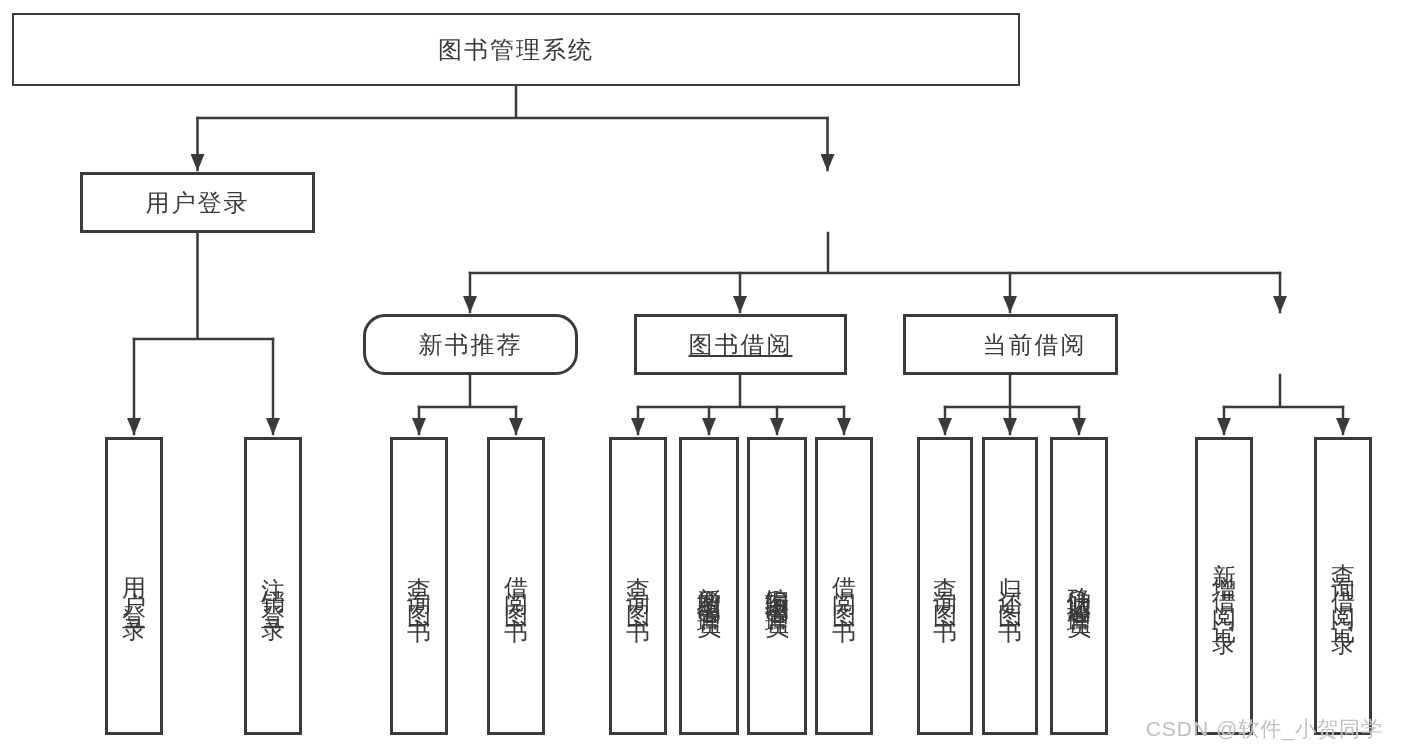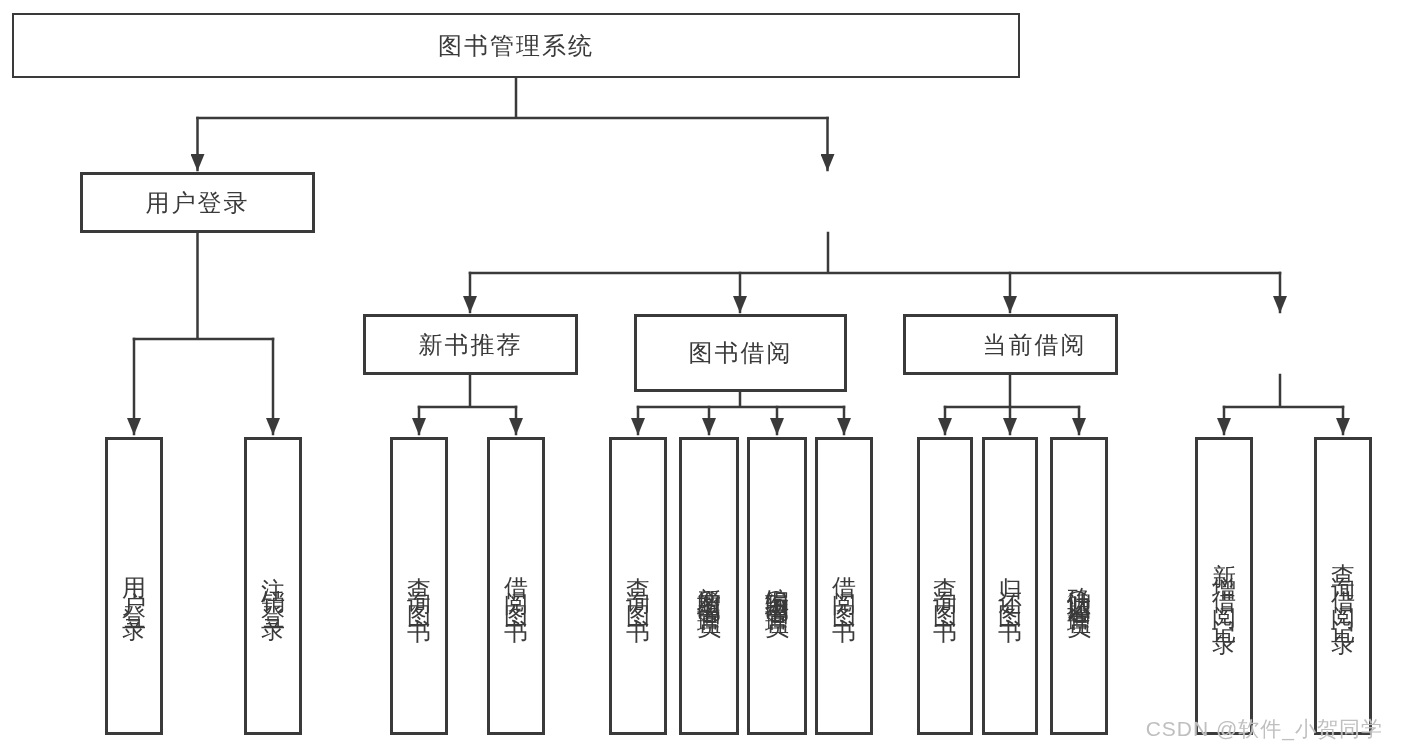--- a/index.html
+++ b/index.html
@@ -112,26 +112,26 @@
 
       <line x1="945" y1="407" x2="945" y2="434" marker-end="url(#arr)"></line>
       <line x1="1010" y1="407" x2="1010" y2="434" marker-end="url(#arr)"></line>
       <line x1="1079" y1="407" x2="1079" y2="434" marker-end="url(#arr)"></line>
 
       <line x1="1224" y1="407" x2="1224" y2="434" marker-end="url(#arr)"></line>
       <line x1="1343" y1="407" x2="1343" y2="434" marker-end="url(#arr)"></line>
     </g>
   </svg>
 
-  <div class="box root" style="left:12px; top:13px; width:1008px; height:65px;">图书管理系统</div>
+  <div class="box root" style="left:12px; top:13px; width:1008px; height:73px;">图书管理系统</div>
 
   <div class="box" style="left:80px; top:172px; width:235px; height:61px;">用户登录</div>
 
-  <div class="box" style="left:363px; top:314px; width:215px; height:61px;">新书推荐</div>
-  <div class="box" style="left:634px; top:314px; width:213px; height:78px;">图书借阅</div>
+  <div class="box" style="left:363px; top:314px; width:215px; height:61px;border-radius:22px;">新书推荐</div>
+  <div class="box" style="left:634px; top:314px; width:213px; height:61px;text-decoration:underline;">图书借阅</div>
   <div class="box" style="left:903px; top:314px; width:215px; height:61px;padding-left:48px;">当前借阅</div>
 
   <div class="box v" style="left:105px; top:437px; width:58px; height:298px;">用户登录</div>
   <div class="box v" style="left:244px; top:437px; width:58px; height:298px;">注销登录</div>
 
   <div class="box v" style="left:390px; top:437px; width:58px; height:298px;">查询图书</div>
   <div class="box v" style="left:487px; top:437px; width:58px; height:298px;">借阅图书</div>
 
   <div class="box v" style="left:609px; top:437px; width:58px; height:298px;">查询图书</div>
   <div class="box v long" style="left:679px; top:437px; width:60px; height:298px;">新增图书（管理员）</div>

